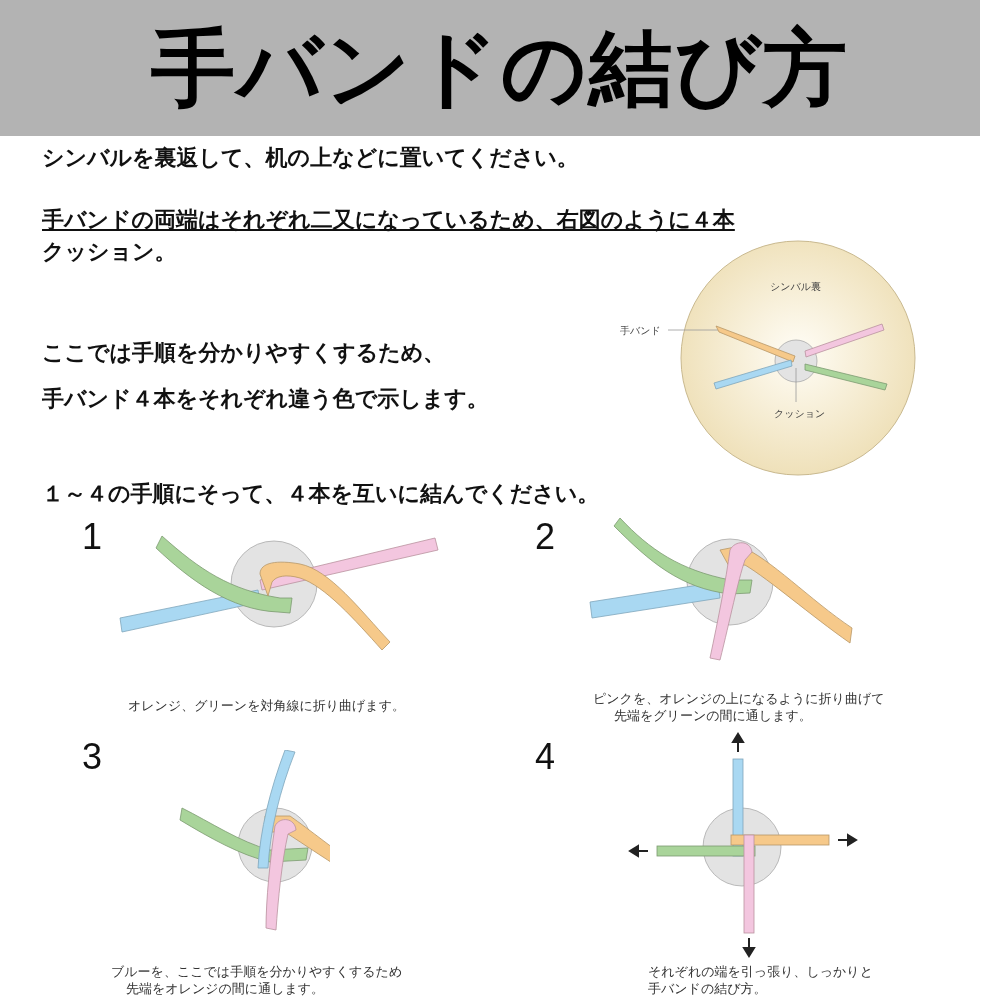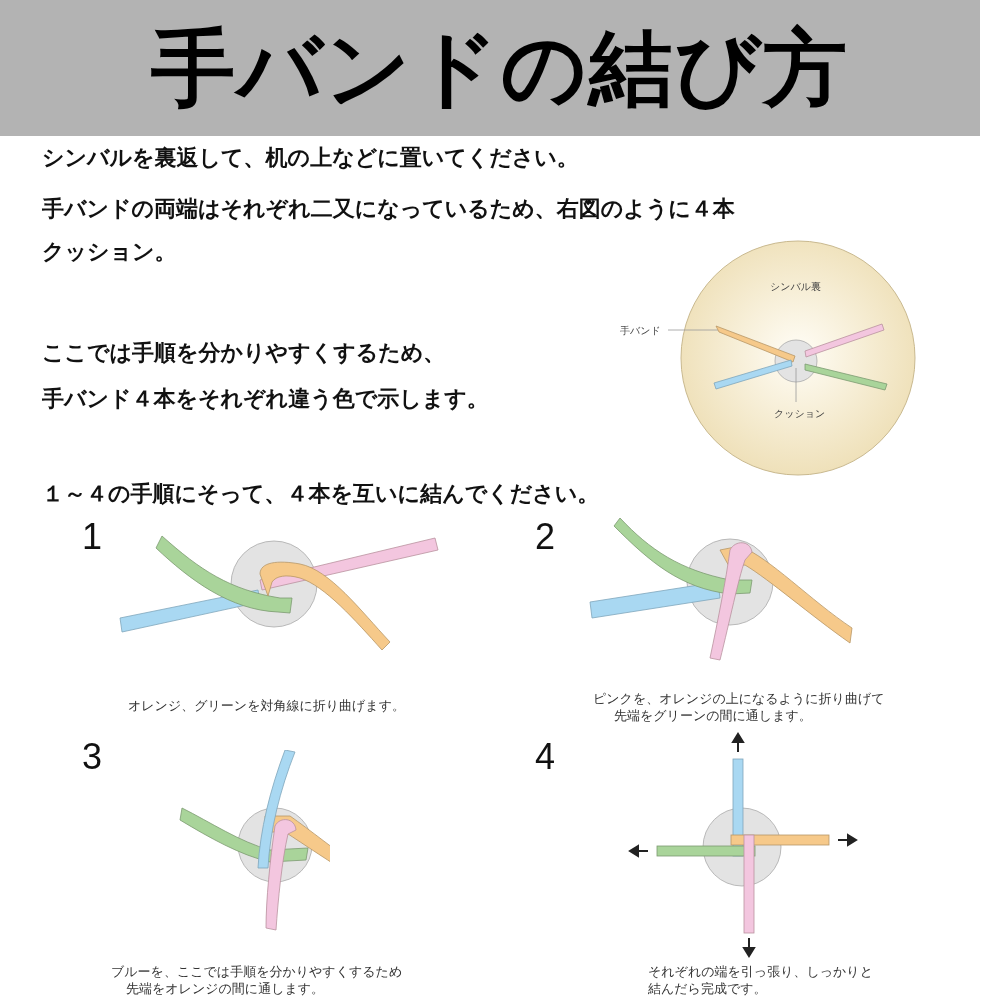--- a/index.html
+++ b/index.html
@@ -15,21 +15,21 @@
   .lbl { font-size:10px; fill:#444; font-family:"DejaVu Sans", sans-serif; }
 </style>
 </head>
 <body>
 
 <div class="header">
   <div class="title">手バンドの結び方</div>
 </div>
 
 <div class="para" style="top:147px;">シンバルを裏返して、机の上などに置いてください。</div>
-<div class="para" style="top:198px;">手バンドの両端はそれぞれ二又になっているため、右図のように４本</div>
+<div class="para" style="top:209px;text-decoration:underline;">手バンドの両端はそれぞれ二又になっているため、右図のように４本</div>
 <div class="para" style="top:241px;">クッション。</div>
 <div class="para" style="top:342px;">ここでは手順を分かりやすくするため、</div>
 <div class="para" style="top:388px;">手バンド４本をそれぞれ違う色で示します。</div>
 <div class="para" style="top:483px;text-align:center;">１～４の手順にそって、４本を互いに結んでください。</div>
 
 <svg style="left:600px;top:240px;" width="350" height="250" viewBox="0 0 350 250">
   <defs>
     <radialGradient id="cg" cx="50%" cy="48%" r="55%">
       <stop offset="0%" stop-color="#fffdf6"></stop>
       <stop offset="100%" stop-color="#eedfb6"></stop>
@@ -106,13 +106,13 @@
   <g stroke="#222" stroke-width="2" fill="#222">
     <line x1="129" y1="208" x2="129" y2="222"></line>
       <polygon points="124,218 129,226 134,218"></polygon>
   </g>
   <g stroke="#222" stroke-width="2" fill="#222">
     <line x1="14" y1="121" x2="28" y2="121"></line>
       <polygon points="18,116 10,121 18,126"></polygon>
   </g>
 </svg>
 <div class="caption" style="left:648px;top:963px;">それぞれの端を引っ張り、しっかりと</div>
-<div class="caption" style="left:648px;top:980px;">結んだら完成です。</div>
+<div class="caption" style="left:648px;top:980px;">手バンドの結び方。</div>
 
 </body></html>

